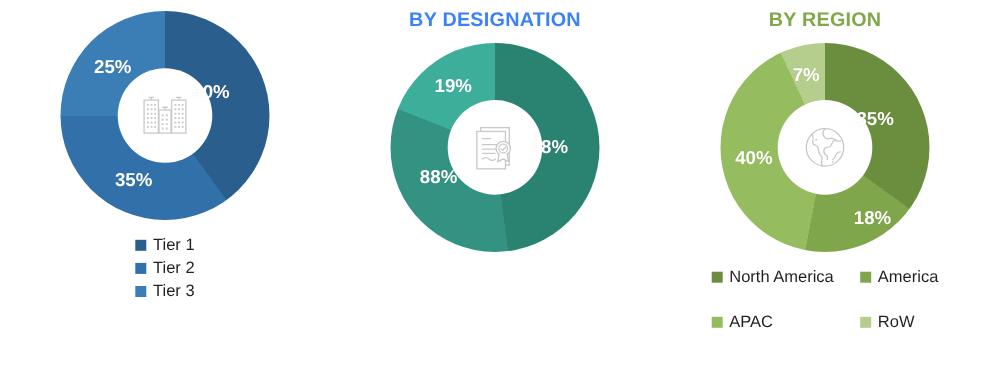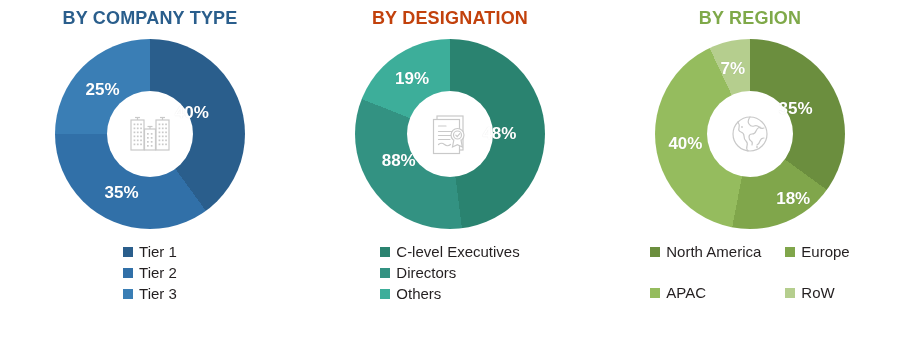--- a/index.html
+++ b/index.html
@@ -49,21 +49,20 @@
   .legend-item{display:flex;align-items:center;gap:6px;}
   .legend-swatch{width:10px;height:10px;display:inline-block;flex:0 0 auto;}
   .legend-label{font-size:15px;color:#231f20;white-space:nowrap;}
 </style>
 </head>
 <body>
 
 <div class="board">
 
   <div class="panel">
-    <div class="panel-title" id="title-0" style="color: rgb(42, 94, 140);">BY COMPANY TYPE</div>
 
     <div class="donut-wrap">
       <div class="donut" id="donut-0" style="background: conic-gradient(rgb(42, 94, 140) 0deg, rgb(42, 94, 140) 144deg, rgb(49, 112, 168) 144deg, rgb(49, 112, 168) 270deg, rgb(58, 126, 181) 270deg, rgb(58, 126, 181) 360deg);"></div>
 
       <div class="donut-hole">
         <svg width="52" height="52" viewBox="0 0 52 52">
           <g fill="none" stroke="#c9c9c9" stroke-width="1.2">
             <rect x="7" y="12" width="13" height="30"></rect>
             <rect x="32" y="12" width="13" height="30"></rect>
             <rect x="20.5" y="21" width="11" height="21"></rect>
@@ -140,21 +139,21 @@
         <span class="legend-label">Tier 2</span>
       </div>
       <div class="legend-item">
         <span class="legend-swatch" style="background: rgb(58, 126, 181);"></span>
         <span class="legend-label">Tier 3</span>
       </div>
     </div>
   </div>
 
   <div class="panel">
-    <div class="panel-title" id="title-1" style="color: #c2410c;">BY DESIGNATION</div>
+    <div class="panel-title" id="title-1" style="color: #3b82f6;">BY DESIGNATION</div>
 
     <div class="donut-wrap">
       <div class="donut" id="donut-1" style="background: conic-gradient(rgb(42, 131, 112) 0deg, rgb(42, 131, 112) 172.8deg, rgb(51, 146, 130) 172.8deg, rgb(51, 146, 130) 291.6deg, rgb(61, 174, 154) 291.6deg, rgb(61, 174, 154) 360deg);"></div>
 
       <div class="donut-hole">
         <svg width="52" height="52" viewBox="0 0 52 52">
           <g fill="none" stroke="#c9c9c9" stroke-width="1.2" stroke-linecap="round">
             <rect x="13" y="8" width="26" height="34"></rect>
             <rect x="9.5" y="11.5" width="26" height="34" fill="#ffffff"></rect>
             <line x1="14.5" y1="18" x2="22" y2="18"></line>
@@ -168,34 +167,20 @@
             <path d="M29.8 32 l-1.3 7 l4.9 -2.4 l4.9 2.4 l-1.3 -7" fill="#ffffff"></path>
           </g>
         </svg>
       </div>
 
       <div class="slice-label" style="left:76%;top:50%;">48%</div>
       <div class="slice-label" style="left:23%;top:64%;">88%</div>
       <div class="slice-label" style="left:30%;top:21%;">19%</div>
     </div>
 
-    <div class="legend" id="legend-1">
-      <div class="legend-item">
-        <span class="legend-swatch" style="background: rgb(42, 131, 112);"></span>
-        <span class="legend-label">C-level Executives</span>
-      </div>
-      <div class="legend-item">
-        <span class="legend-swatch" style="background: rgb(51, 146, 130);"></span>
-        <span class="legend-label">Directors</span>
-      </div>
-      <div class="legend-item">
-        <span class="legend-swatch" style="background: rgb(61, 174, 154);"></span>
-        <span class="legend-label">Others</span>
-      </div>
-    </div>
   </div>
 
   <div class="panel">
     <div class="panel-title" id="title-2" style="color: rgb(127, 169, 73);">BY REGION</div>
 
     <div class="donut-wrap">
       <div class="donut" id="donut-2" style="background: conic-gradient(rgb(107, 142, 62) 0deg, rgb(107, 142, 62) 126deg, rgb(128, 166, 75) 126deg, rgb(128, 166, 75) 190.8deg, rgb(149, 188, 94) 190.8deg, rgb(149, 188, 94) 334.8deg, rgb(181, 206, 142) 334.8deg, rgb(181, 206, 142) 360deg);"></div>
 
       <div class="donut-hole">
         <svg width="52" height="52" viewBox="0 0 52 52">
@@ -217,21 +202,21 @@
       <div class="slice-label" style="left:41%;top:16%;">7%</div>
     </div>
 
     <div class="legend grid2" id="legend-2">
       <div class="legend-item">
         <span class="legend-swatch" style="background: rgb(107, 142, 62);"></span>
         <span class="legend-label">North America</span>
       </div>
       <div class="legend-item">
         <span class="legend-swatch" style="background: rgb(128, 166, 75);"></span>
-        <span class="legend-label">Europe</span>
+        <span class="legend-label">America</span>
       </div>
       <div class="legend-item">
         <span class="legend-swatch" style="background: rgb(149, 188, 94);"></span>
         <span class="legend-label">APAC</span>
       </div>
       <div class="legend-item">
         <span class="legend-swatch" style="background: rgb(181, 206, 142);"></span>
         <span class="legend-label">RoW</span>
       </div>
     </div>

